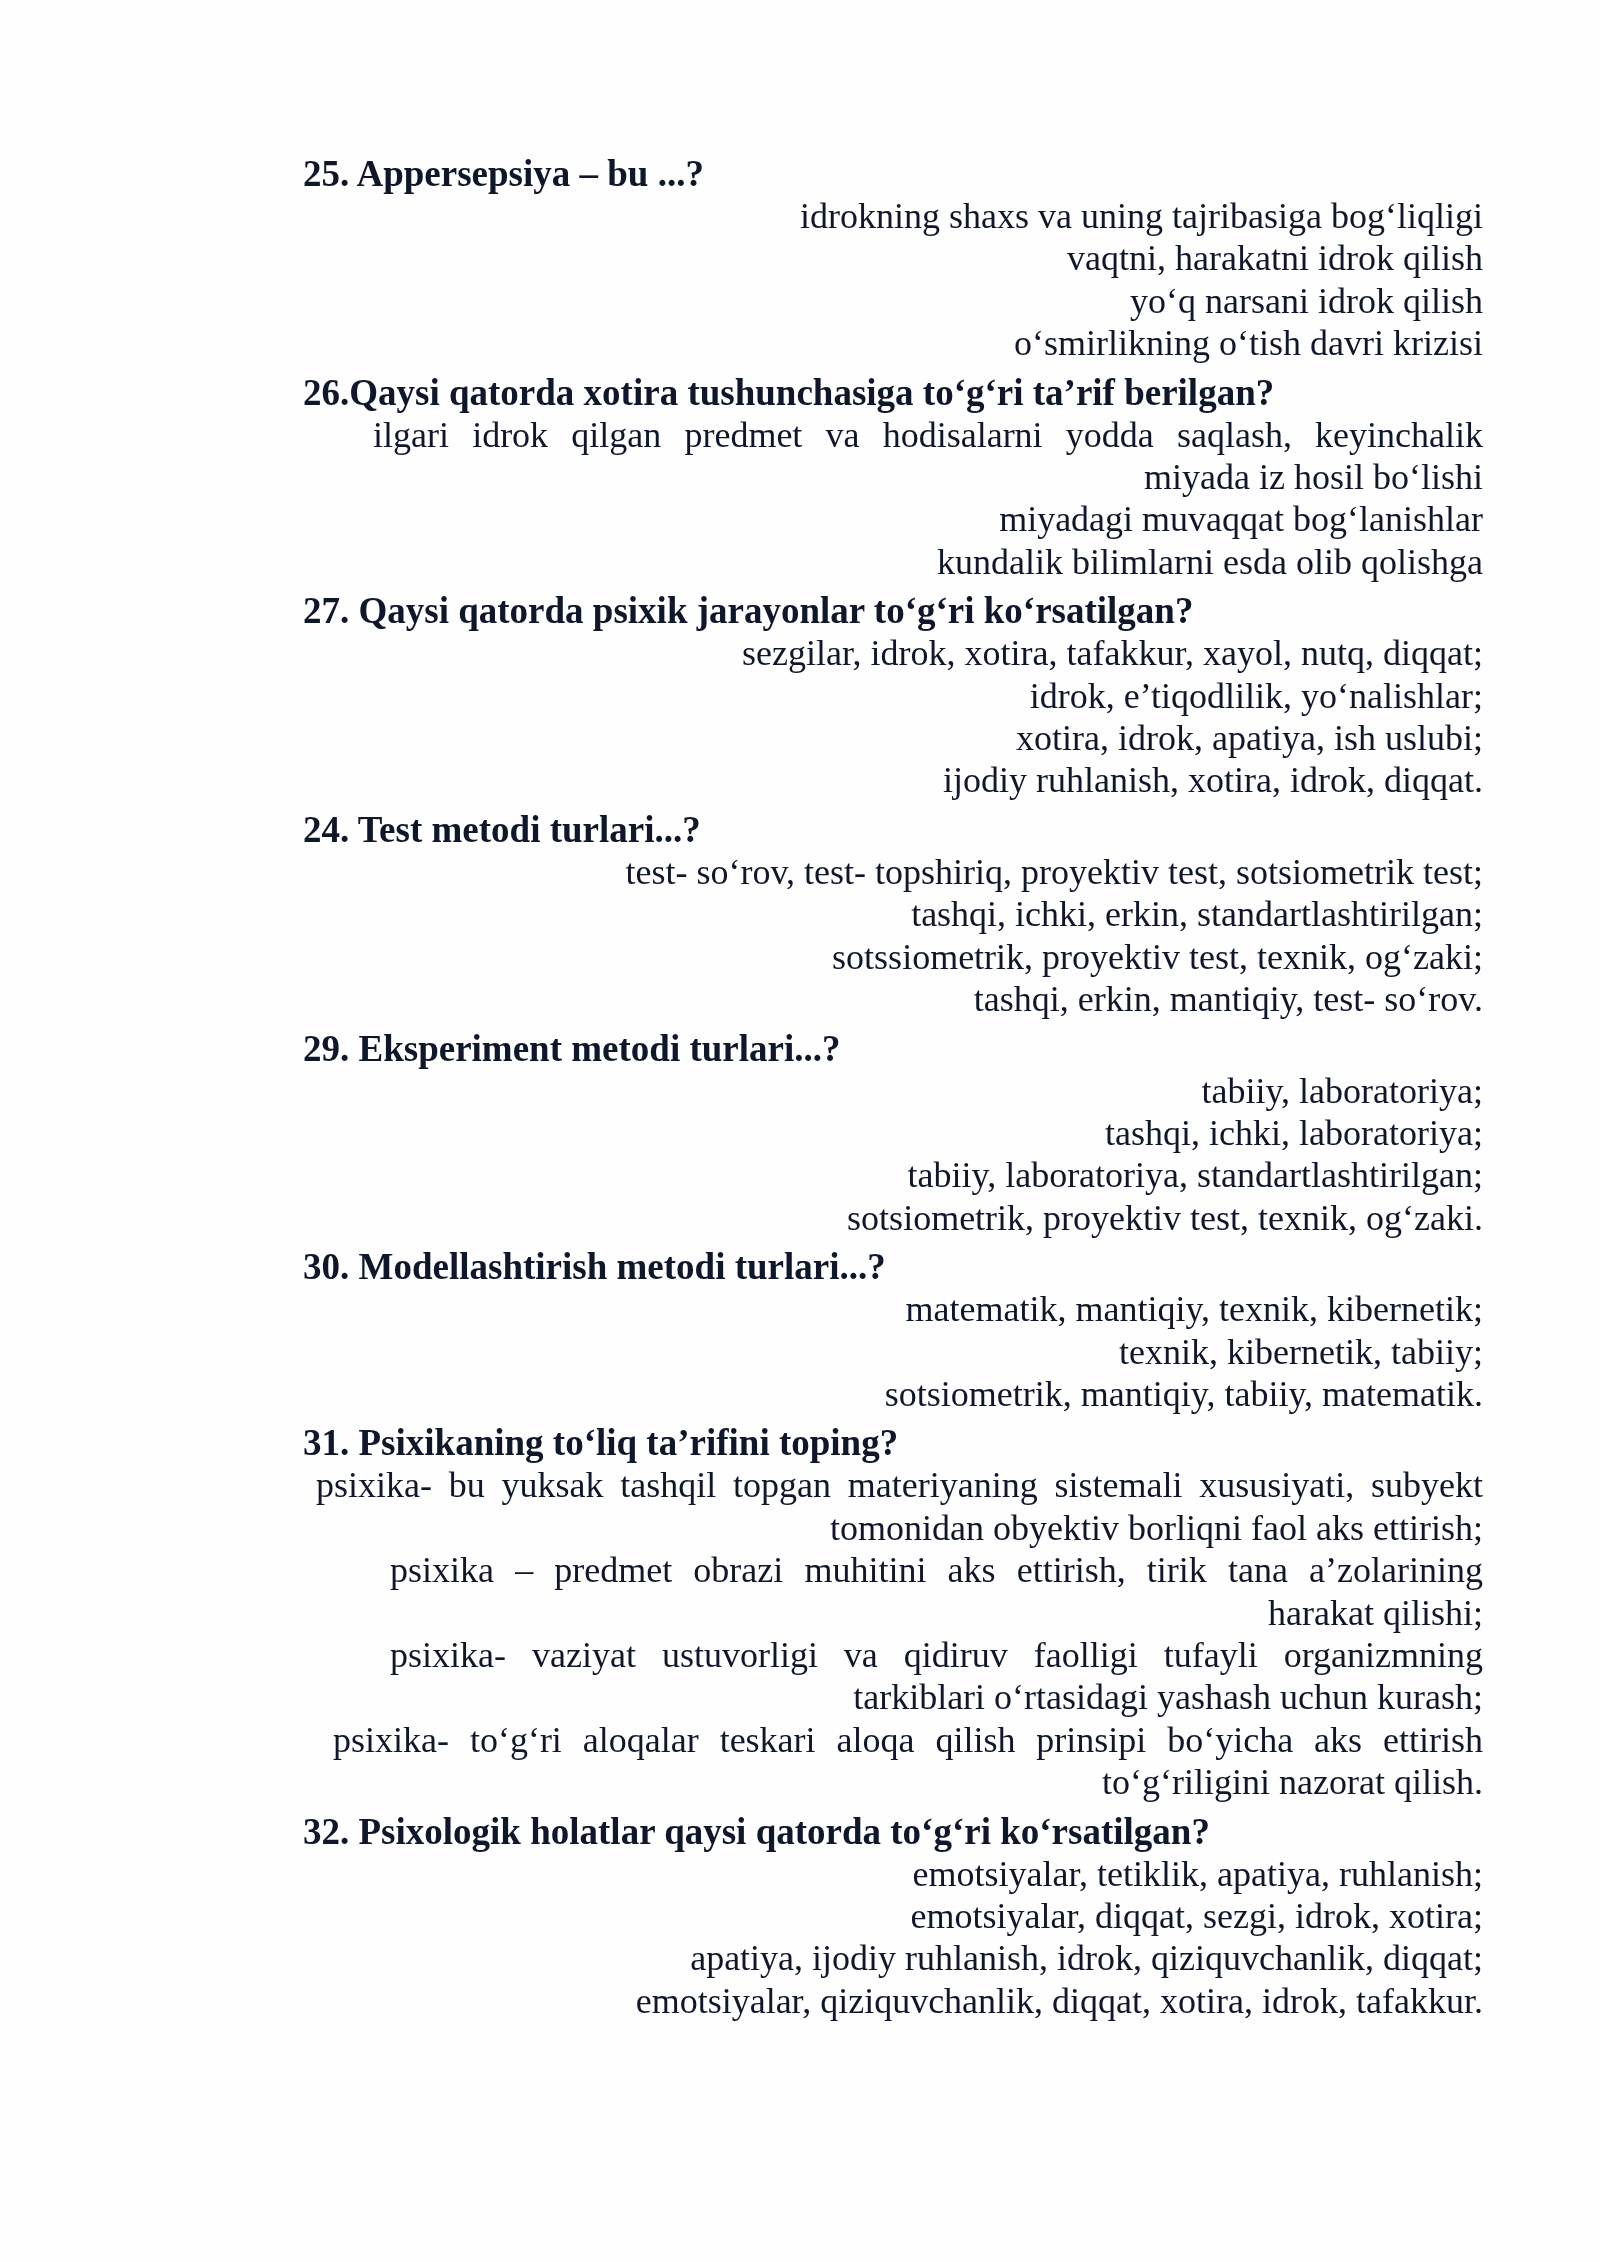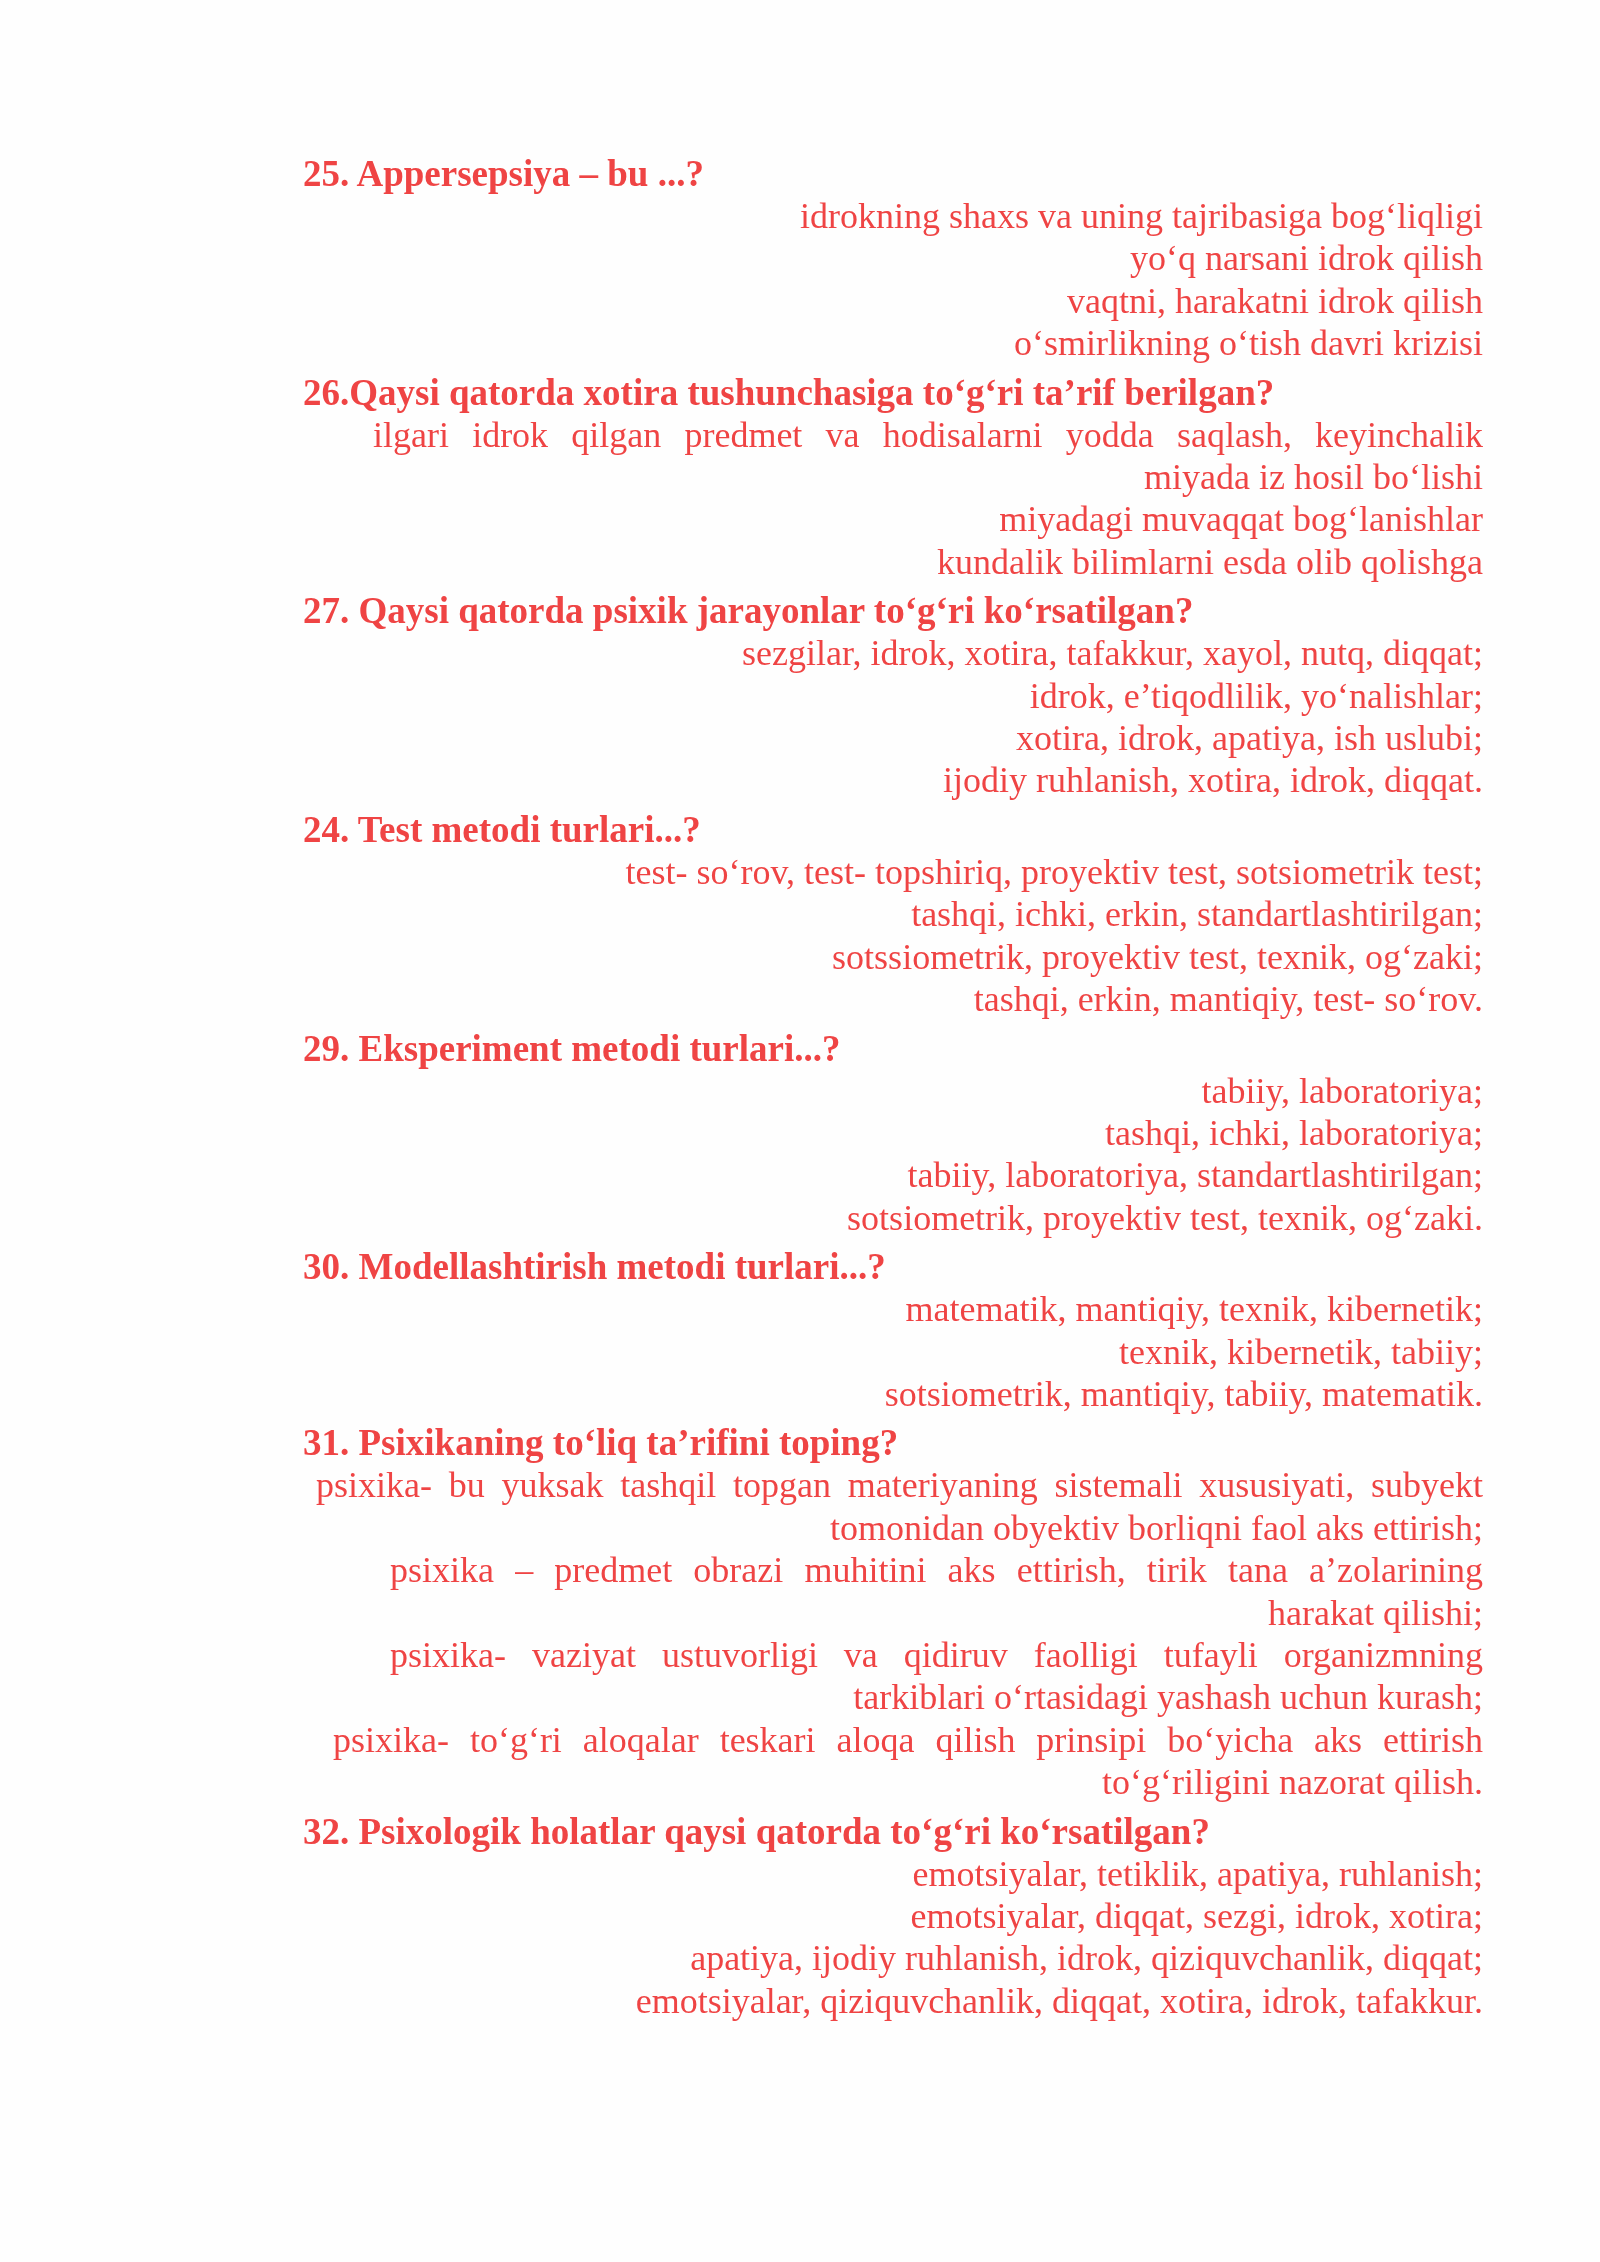--- a/index.html
+++ b/index.html
@@ -7,21 +7,21 @@
     padding: 0;
     background: #ffffff;
   }
   .page {
     position: relative;
     width: 1600px;
     height: 2262px;
     background: #fefefe;
     overflow: hidden;
     font-family: "Liberation Serif", "DejaVu Serif", serif;
-    color: #ef4444;
+    color: #0f172a;
   }
   .content {
     position: absolute;
     left: 303px;
     top: 146px;
     width: 1180px;
   }
   .line {
     font-size: 36px;
     line-height: 42.4px;
@@ -51,22 +51,22 @@
 </style>
 </head>
 <body>
 
 <div class="page">
   <div class="content">
 
     <section>
       <div class="heading in0">25. Appersepsiya – bu ...?</div>
       <div class="line in4">idrokning shaxs va uning tajribasiga bog‘liqligi</div>
+      <div class="line in4">vaqtni, harakatni idrok qilish</div>
       <div class="line in4">yo‘q narsani idrok qilish</div>
-      <div class="line in4">vaqtni, harakatni idrok qilish</div>
       <div class="line in1">o‘smirlikning o‘tish davri krizisi</div>
     </section>
 
     <section>
       <div class="heading in0">26.Qaysi qatorda xotira tushunchasiga to‘g‘ri ta’rif berilgan?</div>
       <div class="line in4b just">ilgari idrok qilgan predmet va hodisalarni yodda saqlash, keyinchalik</div>
       <div class="line in4">miyada iz hosil bo‘lishi</div>
       <div class="line in4">miyadagi muvaqqat bog‘lanishlar</div>
       <div class="line in4">kundalik bilimlarni esda olib qolishga</div>
     </section>

